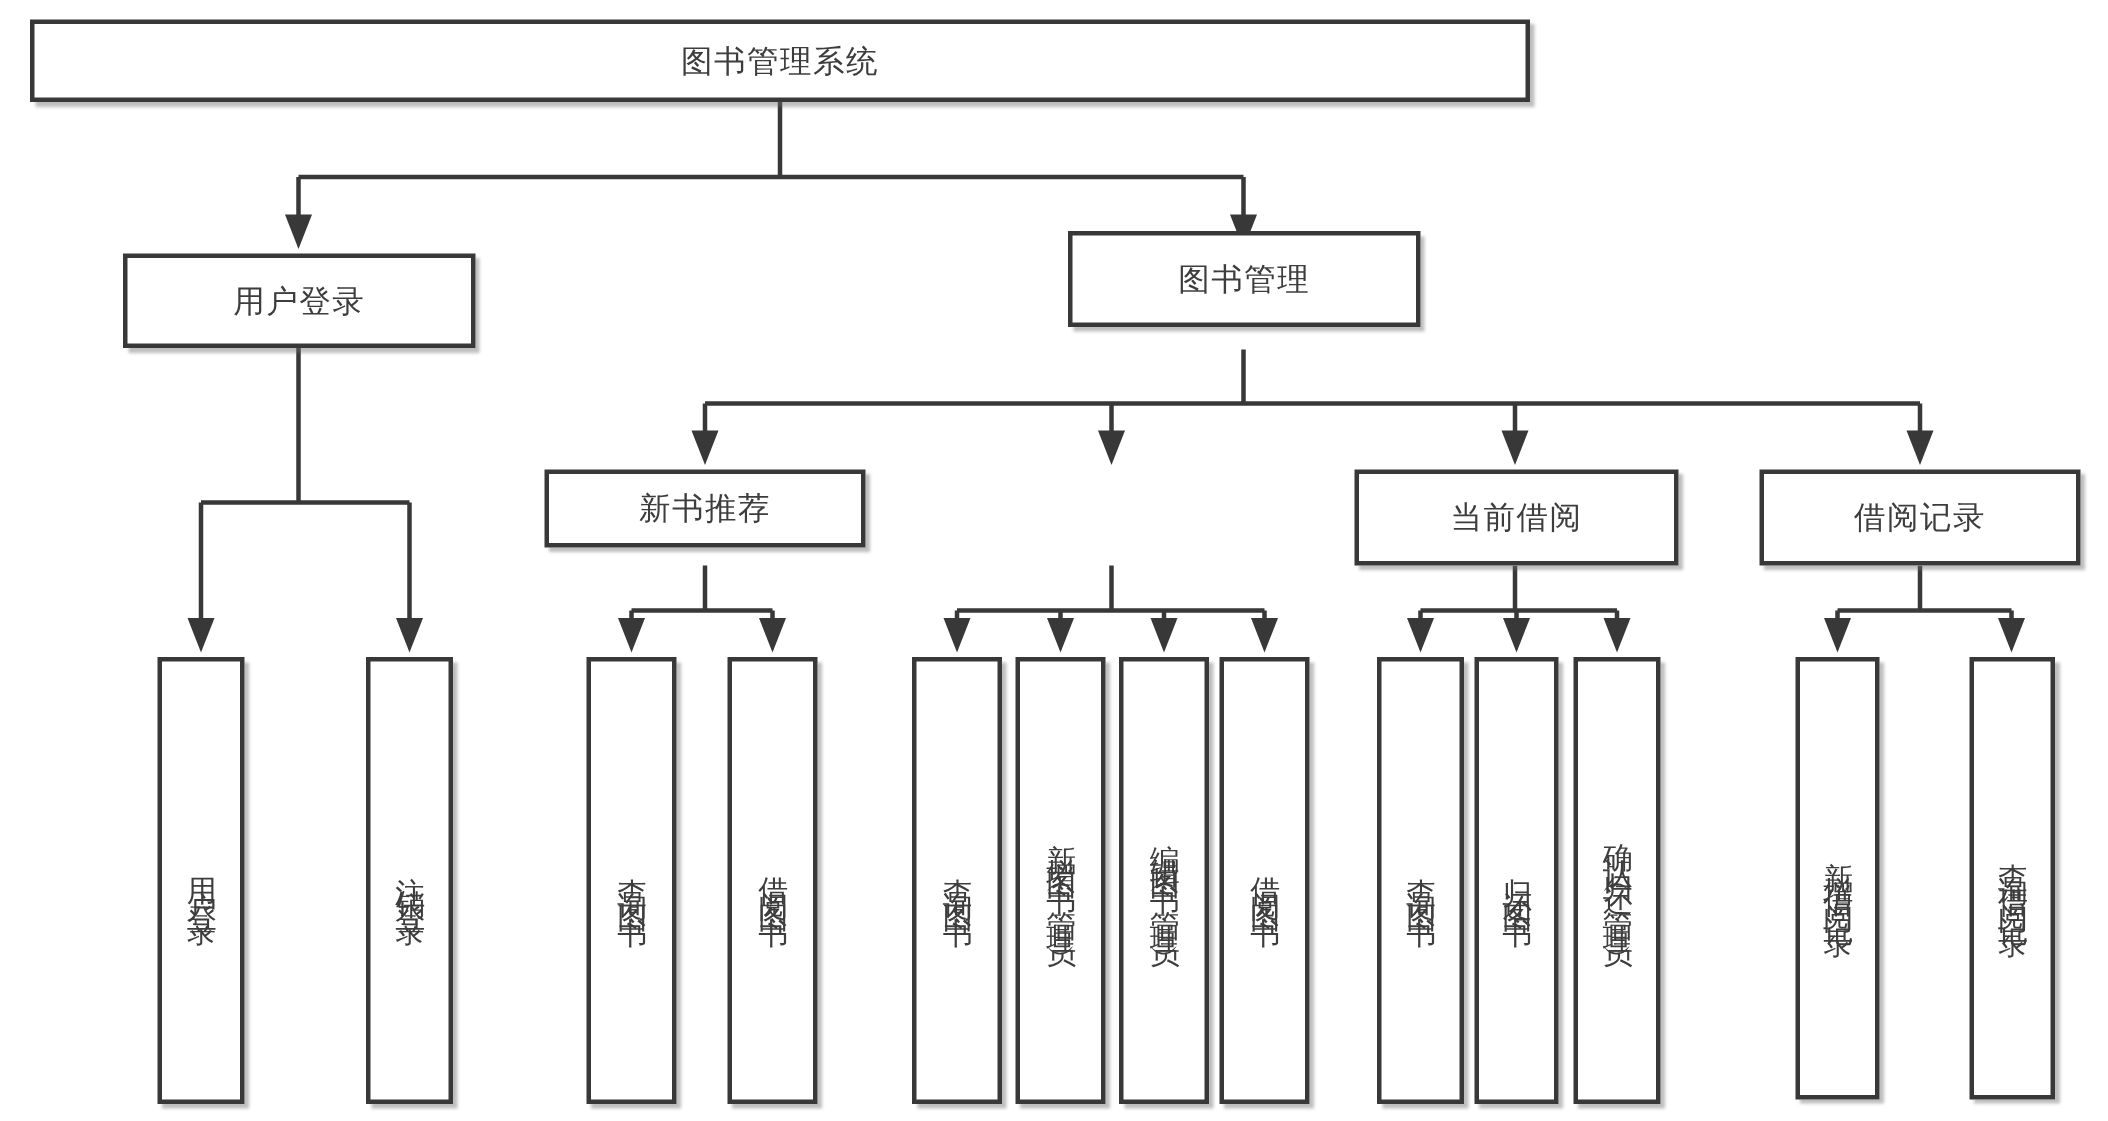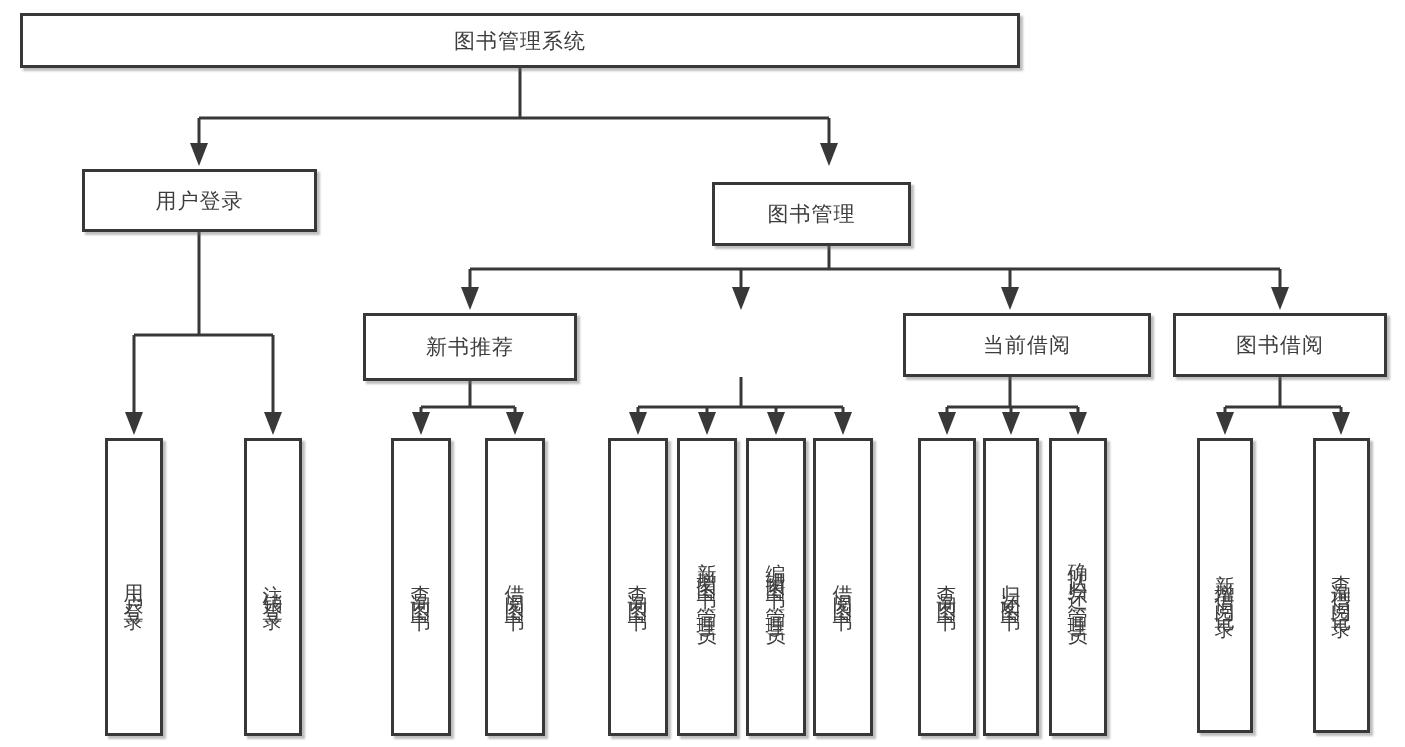--- a/index.html
+++ b/index.html
@@ -107,32 +107,32 @@
     </g>
   </svg>
 
   <div class="node" style="left:20px;top:13px;width:1000px;height:55px">
     <span class="lbl">图书管理系统</span>
   </div>
 
   <div class="node" style="left:82px;top:169px;width:235px;height:63px">
     <span class="lbl">用户登录</span>
   </div>
-  <div class="node" style="left:712px;top:182px;width:199px;height:64px">
+  <div class="node" style="left:712px;top:154px;width:235px;height:64px">
     <span class="lbl">图书管理</span>
   </div>
 
-  <div class="node" style="left:363px;top:313px;width:214px;height:68px">
+  <div class="node" style="left:363px;top:313px;width:214px;height:52px">
     <span class="lbl">新书推荐</span>
   </div>
-  <div class="node" style="left:903px;top:313px;width:248px;height:64px">
+  <div class="node" style="left:903px;top:313px;width:216px;height:64px">
     <span class="lbl">当前借阅</span>
   </div>
   <div class="node" style="left:1173px;top:313px;width:214px;height:64px">
-    <span class="lbl">图书借阅</span>
+    <span class="lbl">借阅记录</span>
   </div>
 
   <div class="node leaf" style="left:105px;top:438px;width:58px;height:298px">
     <span class="vlbl">用户登录</span>
   </div>
   <div class="node leaf" style="left:244px;top:438px;width:58px;height:298px">
     <span class="vlbl">注销登录</span>
   </div>
 
   <div class="node leaf" style="left:391px;top:438px;width:60px;height:298px">

